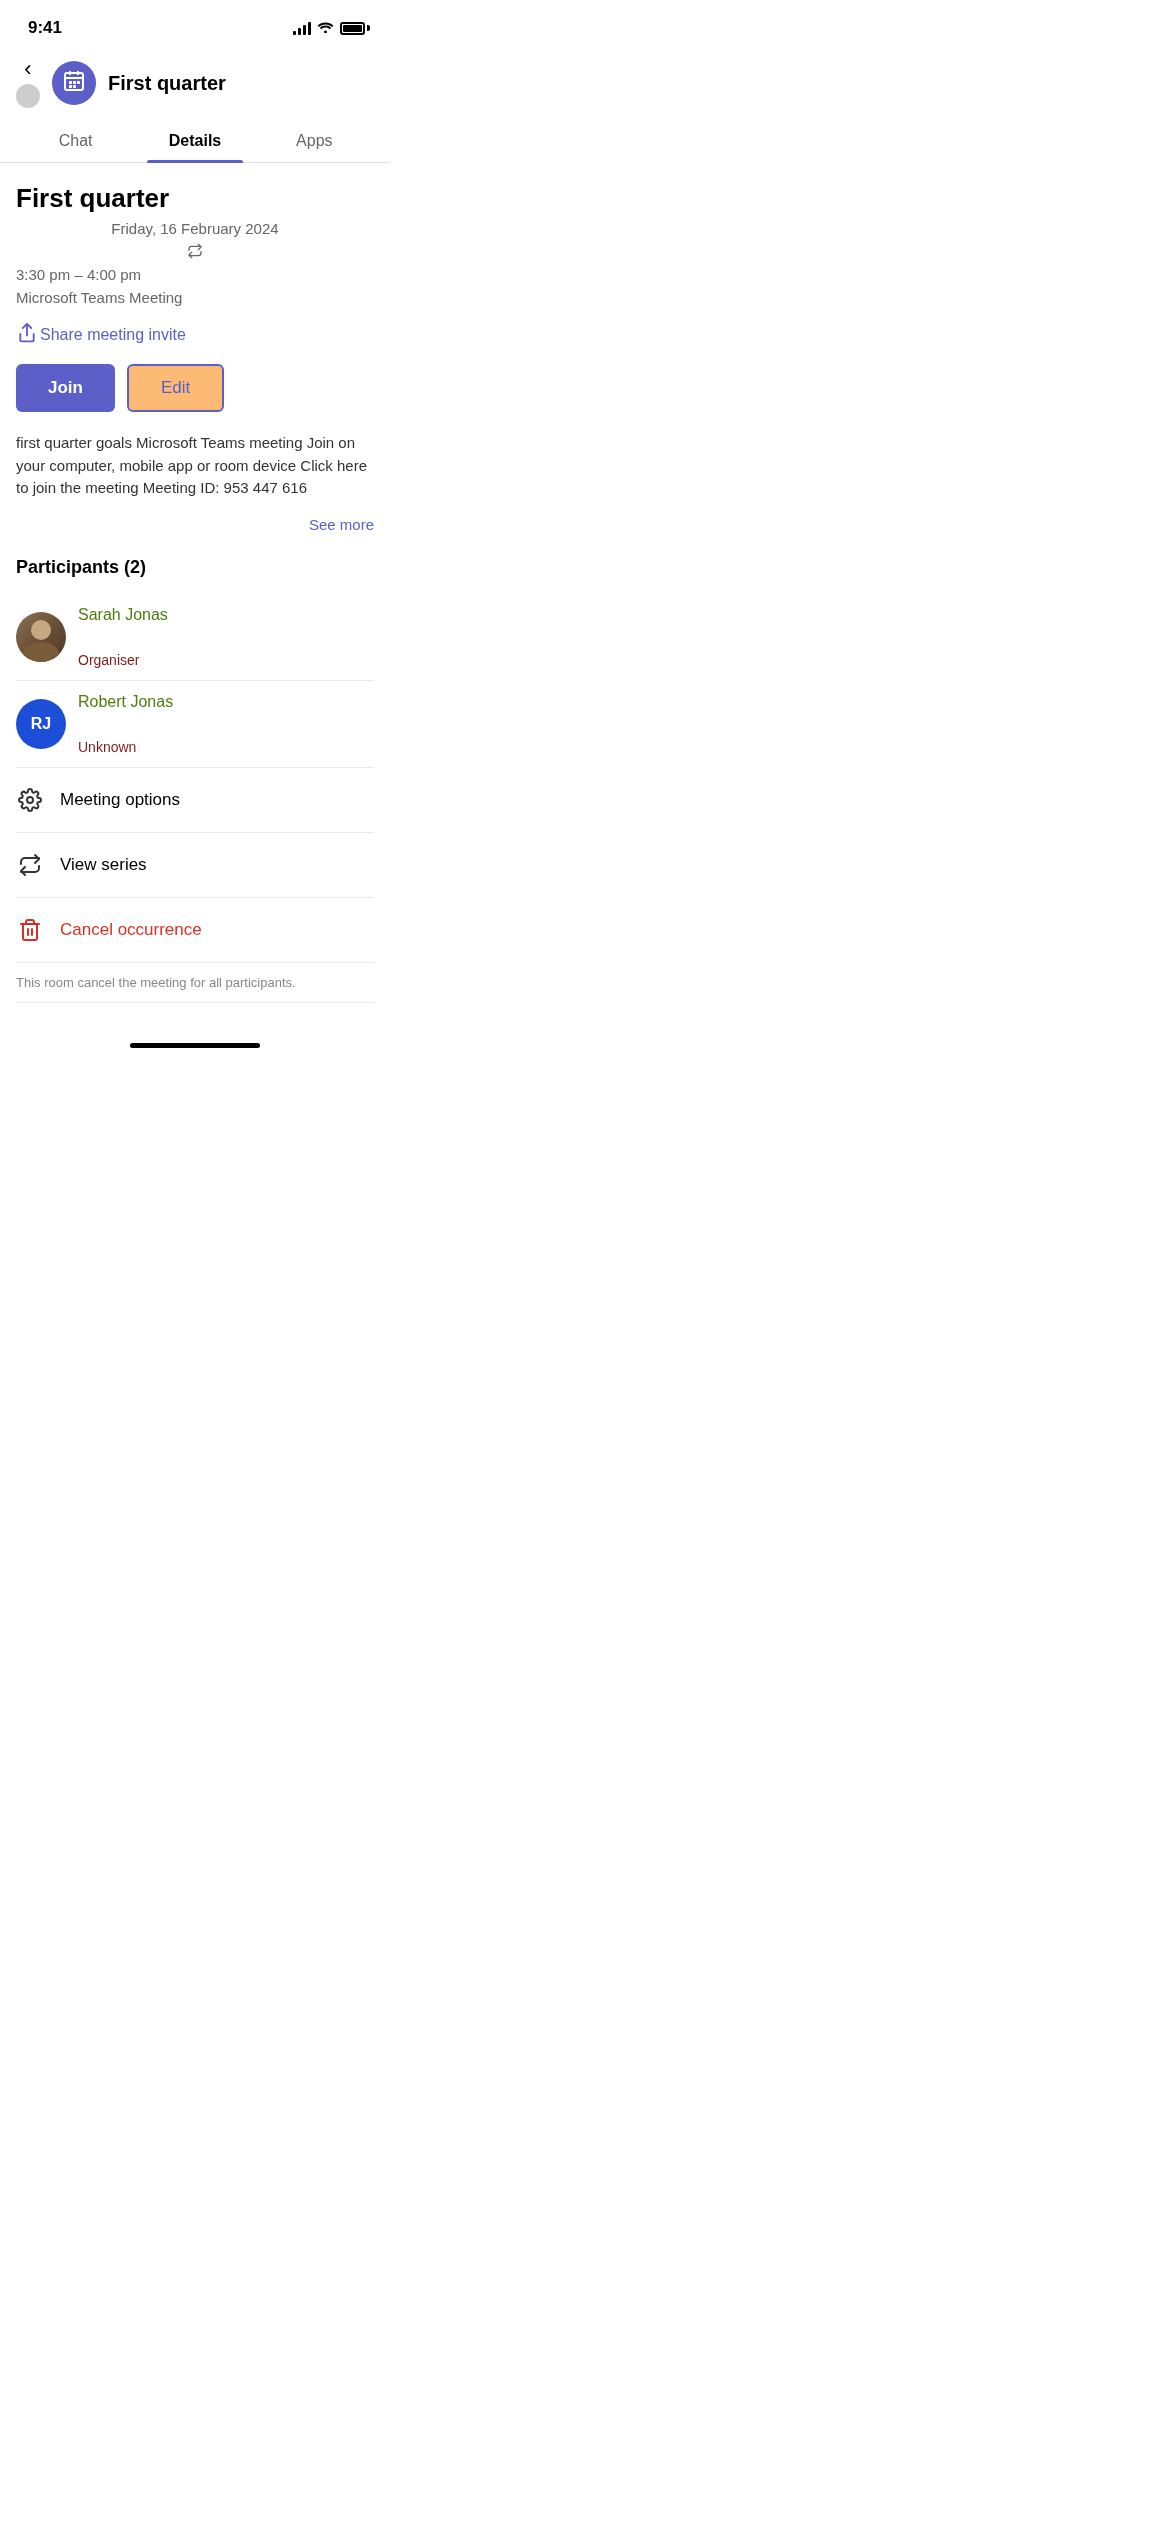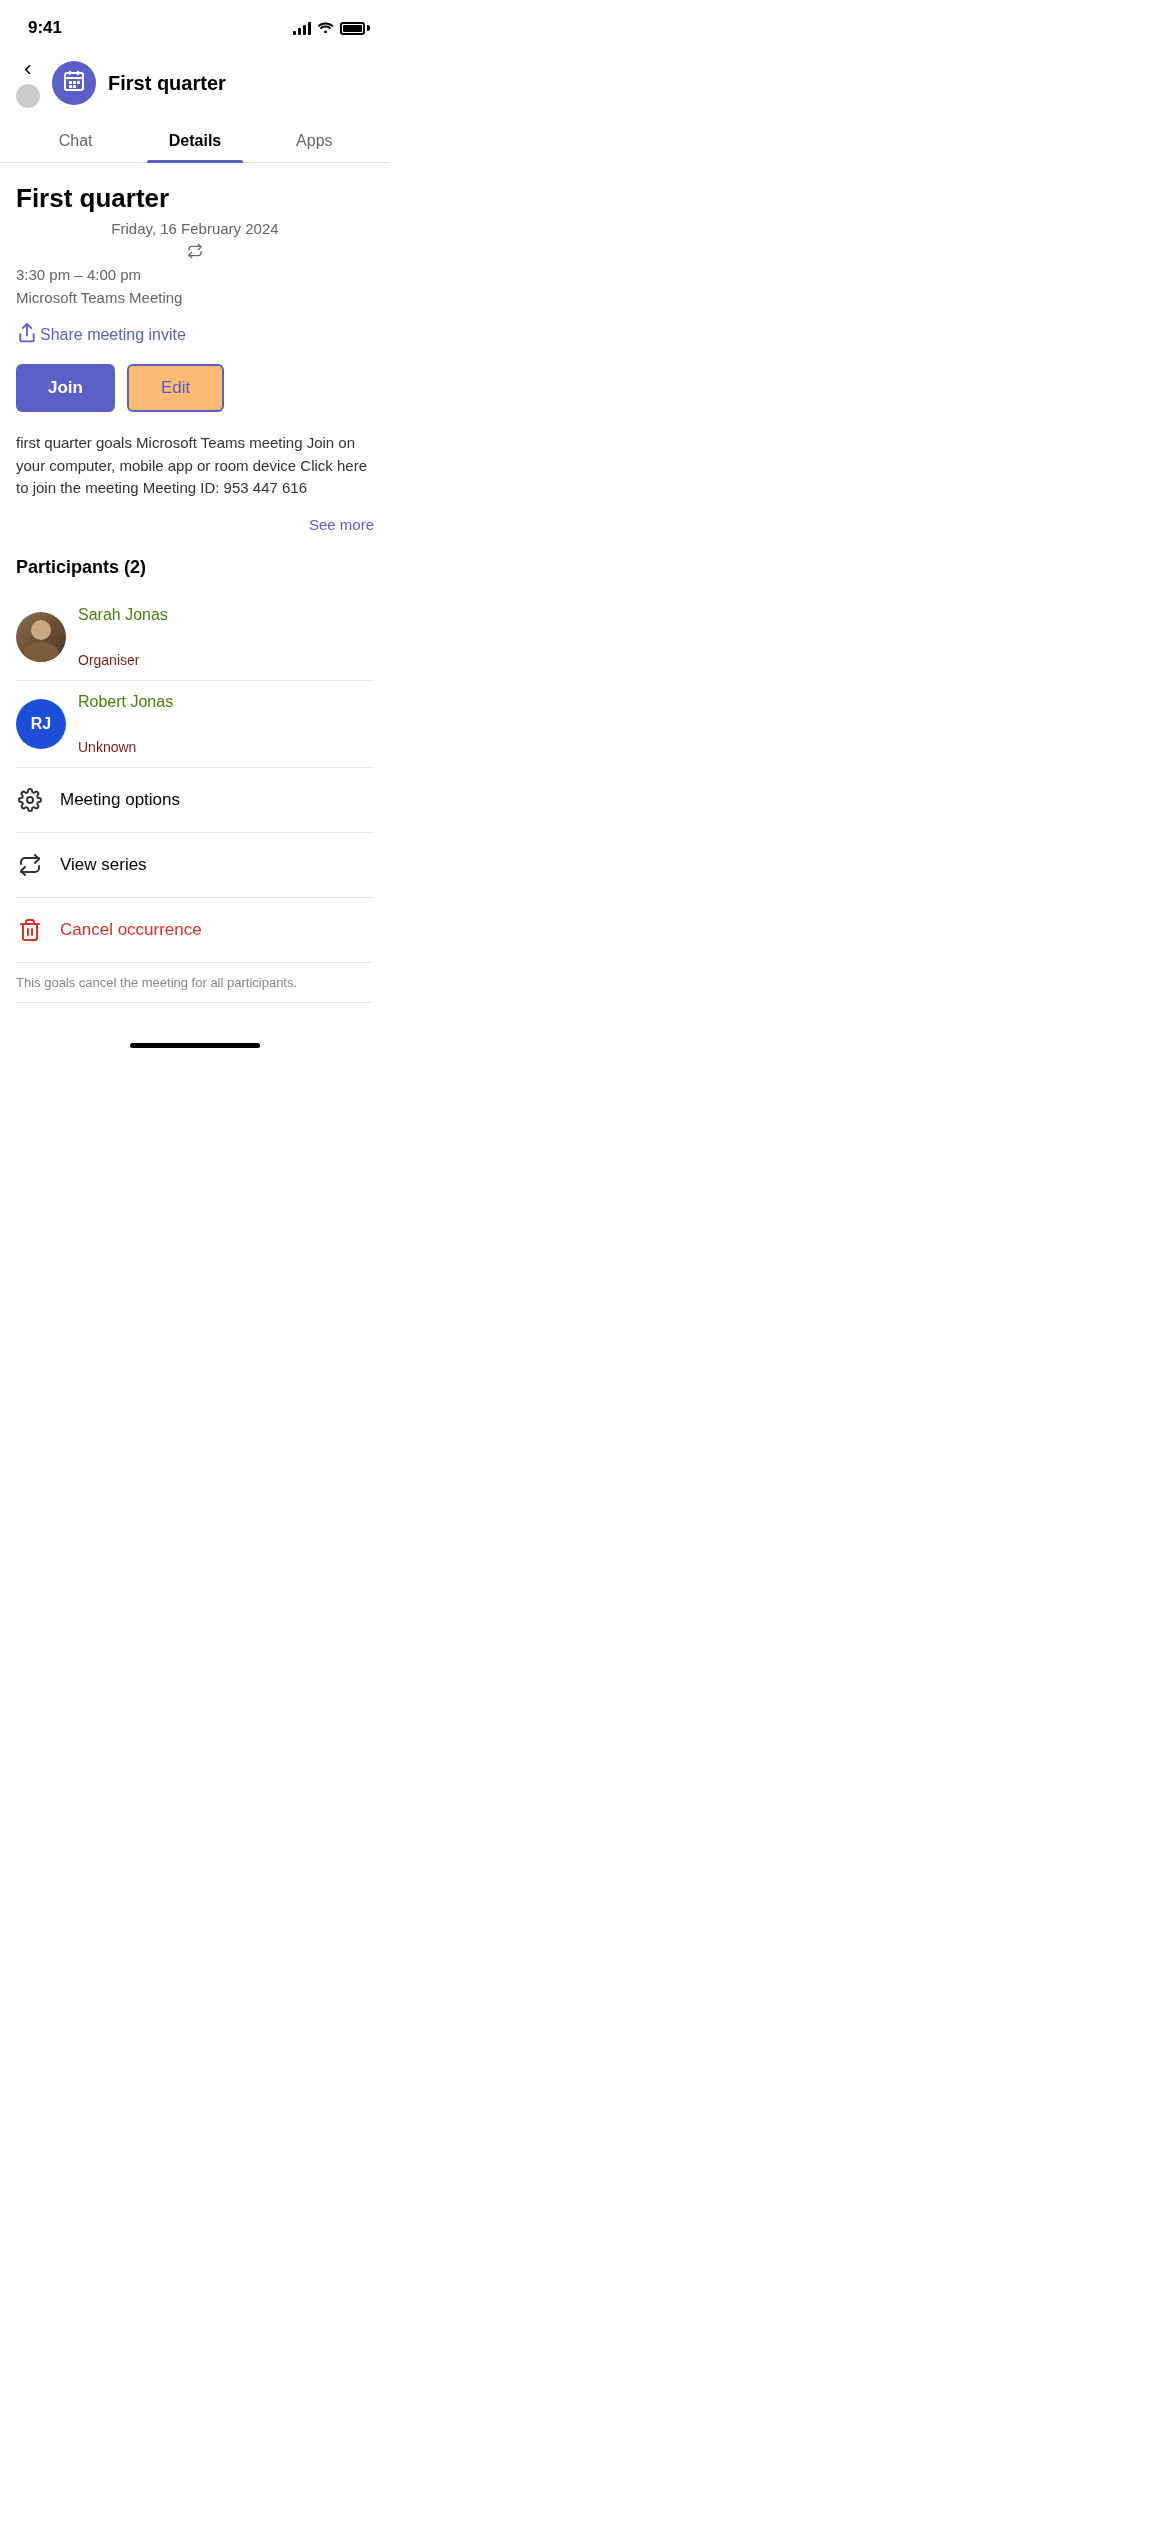--- a/index.html
+++ b/index.html
@@ -548,19 +548,19 @@
       <svg width="24" height="24" viewBox="0 0 24 24" fill="none">
         <polyline points="3 6 5 6 21 6" stroke="#d93025" stroke-width="2" stroke-linecap="round" stroke-linejoin="round"></polyline>
         <path d="M19 6v14a2 2 0 01-2 2H7a2 2 0 01-2-2V6m3 0V4a2 2 0 012-2h4a2 2 0 012 2v2" stroke="#d93025" stroke-width="2" stroke-linecap="round" stroke-linejoin="round"></path>
         <line x1="10" y1="11" x2="10" y2="17" stroke="#d93025" stroke-width="2" stroke-linecap="round"></line>
         <line x1="14" y1="11" x2="14" y2="17" stroke="#d93025" stroke-width="2" stroke-linecap="round"></line>
       </svg>
     </div>
     <span class="menu-label">Cancel occurrence</span>
   </div>
 
-  <div class="cancel-note">This goals cancel the meeting for all participants.</div>
+  <div class="cancel-note">This room cancel the meeting for all participants.</div>
 
 </div>
 
 <div class="home-indicator">
   <div class="home-bar"></div>
 </div>
 
 </body></html>

